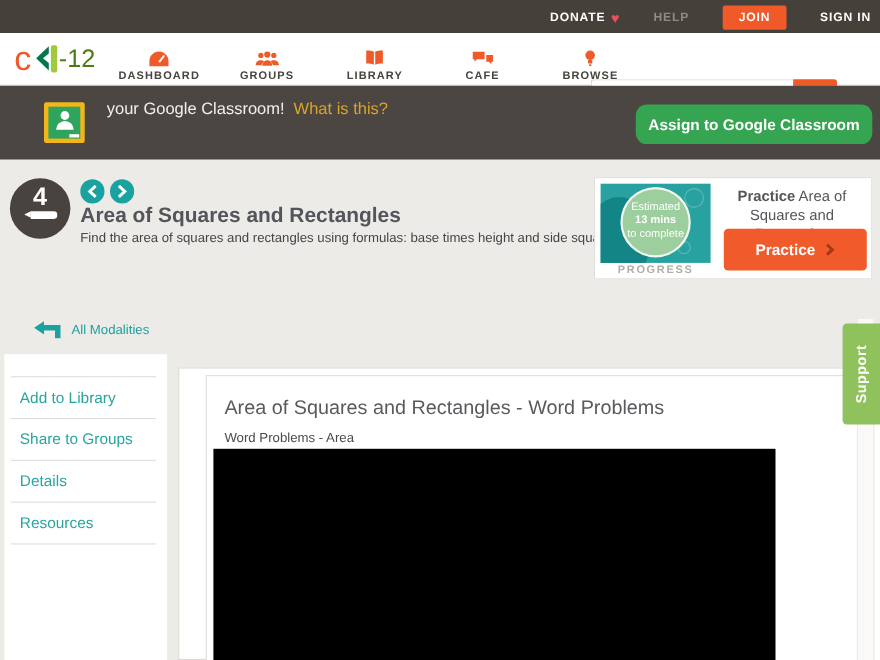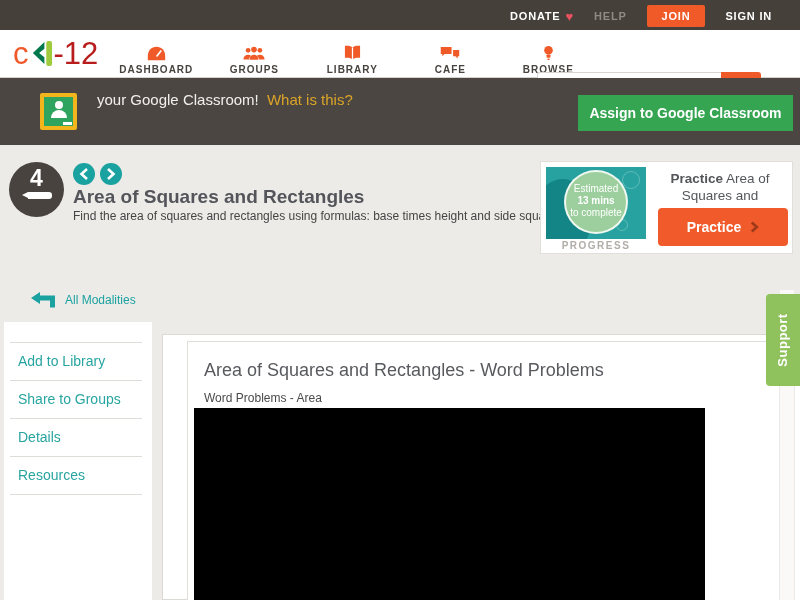--- a/index.html
+++ b/index.html
@@ -3,31 +3,31 @@
 <meta charset="utf-8">
 <style>
   html,body{margin:0;padding:0;}
   body{
     width:800px;height:600px;position:relative;overflow:hidden;
     background:#edebe8;font-family:"Liberation Sans",sans-serif;
   }
   a{text-decoration:none;}
   
   .topbar{position:absolute;left:0;top:0;width:800px;height:32px;background:#454039;
-    display:flex;align-items:center;justify-content:flex-end;gap:20px;padding-right:28px;box-sizing:border-box;}
+    display:flex;align-items:center;justify-content:flex-end;gap:30px;padding-right:8px;box-sizing:border-box;}
   .topbar a{font-size:11px;font-weight:bold;letter-spacing:.8px;color:#fff;display:flex;align-items:center;}
   .topbar .help{color:#8f8a83;}
   .join-btn{background:#f05a28;padding:5px 15px;border-radius:2px;}
   .heart{color:#e8515f;font-size:13px;margin-left:5px;}
   
   .navbar{position:absolute;left:0;top:30px;width:800px;height:48px;background:#fff;
     border-bottom:1px solid #d5d2cc;box-sizing:border-box;display:flex;align-items:center;}
   .logo{margin-left:13px;display:flex;align-items:center;line-height:1;}
   .logo-c{color:#f0592b;font-size:31px;}
-  .logo-12{color:#b91c1c;font-size:31px;}
+  .logo-12{color:#4d7c0f;font-size:23px;}
   .logo svg{margin:0 1px;}
   .nav-items{display:flex;margin-left:20px;gap:22px;}
   .nav-item{display:flex;flex-direction:column;align-items:center;justify-content:flex-end;gap:3px;width:76px;height:42px;}
   .nav-item .lbl{font-size:10px;font-weight:bold;letter-spacing:1px;color:#47433e;}
   .nav-item svg{fill:#f05a28;}
   .search{position:absolute;left:537px;top:42px;display:flex;height:31px;}
   .search input{width:184px;height:31px;border:1px solid #d9d6d1;border-right:none;border-radius:3px 0 0 3px;
     padding:0 10px;font-size:13.5px;color:#444;outline:none;box-sizing:border-box;font-family:"Liberation Sans",sans-serif;}
   .search input::placeholder{color:#9b9792;}
   .search-btn{width:40px;height:31px;background:#f05a28;border:none;border-radius:0 3px 3px 0;
@@ -35,21 +35,21 @@
   
   .banner{position:absolute;left:0;top:78px;width:800px;height:67px;background:#4b4642;}
   .classroom-icon{position:absolute;left:40px;top:15px;width:37px;height:37px;background:#f2b51c;border-radius:2px;}
   .ci-inner{position:absolute;left:4px;top:4px;right:4px;bottom:4px;background:#2fa45f;}
   .ci-head{position:absolute;left:50%;transform:translateX(-50%);top:4px;width:8px;height:8px;border-radius:50%;background:#fff;}
   .ci-body{position:absolute;left:50%;transform:translateX(-50%);top:13px;width:16px;height:8px;border-radius:8px 8px 0 0;background:#fff;}
   .ci-ledge{position:absolute;right:1px;bottom:1px;width:9px;height:3px;background:#fff;}
   .banner-text{position:absolute;left:97px;top:10px;font-size:15px;color:#f1efec;line-height:23px;}
   .link-yellow{color:#dba427;margin-left:4px;}
   .assign-btn{position:absolute;left:578px;top:17px;width:215px;height:36px;background:#35a552;color:#fff;
-    font-size:14px;font-weight:bold;border:none;border-radius:0;cursor:pointer;font-family:"Liberation Sans",sans-serif;}
+    font-size:14px;font-weight:bold;border:none;border-radius:10px;cursor:pointer;font-family:"Liberation Sans",sans-serif;}
   
   .badge{position:absolute;left:9px;top:162px;width:55px;height:55px;border-radius:50%;background:#48433e;text-align:center;}
   .badge-num{color:#fff;font-size:23px;font-weight:bold;margin-top:4px;line-height:24px;}
   .crayon{width:24px;height:7px;background:#fff;border-radius:0 3px 3px 0;margin:2px auto 0;position:relative;left:3px;}
   .crayon::before{content:"";position:absolute;left:-6px;top:0;border-right:6px solid #fff;
     border-top:3.5px solid transparent;border-bottom:3.5px solid transparent;}
   .circle-btn{position:absolute;width:22px;height:22px;border-radius:50%;background:#1aa2a0;
     display:flex;align-items:center;justify-content:center;cursor:pointer;border:none;padding:0;}
   .prev-btn{left:73px;top:163px;}
   .next-btn{left:100px;top:163px;}

